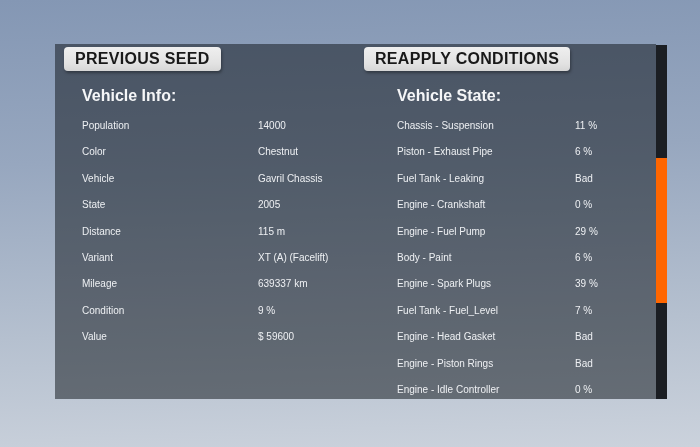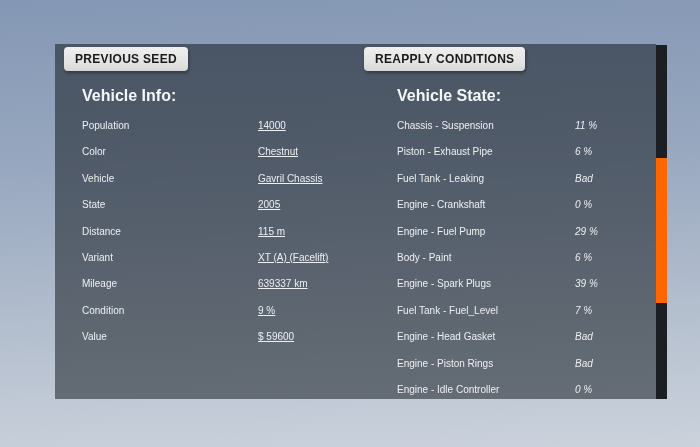--- a/index.html
+++ b/index.html
@@ -25,21 +25,21 @@
   .ui-button {
     position: absolute;
     top: 3px;
     height: 24px;
     line-height: 24px;
     padding: 0 11px;
     background: linear-gradient(180deg, #efefef 0%, #e2e2e2 70%, #d6d6d6 100%);
     border: none;
     border-radius: 4px;
     font-family: "Liberation Sans", sans-serif;
-    font-size: 12px;
+    font-size: 16px;
     font-weight: 700;
     letter-spacing: 0.3px;
     color: #191919;
     box-shadow: 1px 2px 3px rgba(0, 0, 0, 0.35);
     cursor: pointer;
     white-space: nowrap;
   }
   .btn-left { left: 9px; }
   .btn-right { left: 309px; }
   .column {
@@ -66,22 +66,22 @@
     color: #eef0f3;
     white-space: nowrap;
   }
   .row .label {
     position: absolute;
     left: 0;
   }
   .row .value {
     position: absolute;
   }
-  .col-left .row .value { left: 176px; text-decoration: underline; }
-  .col-right .row .value { left: 178px; font-style: italic; }
+  .col-left .row .value { left: 176px; }
+  .col-right .row .value { left: 178px; }
   .scrollbar {
     position: absolute;
     left: 656px;
     top: 45px;
     width: 11px;
     height: 354px;
     background: #1b1e23;
   }
   .scroll-thumb {
     position: absolute;

